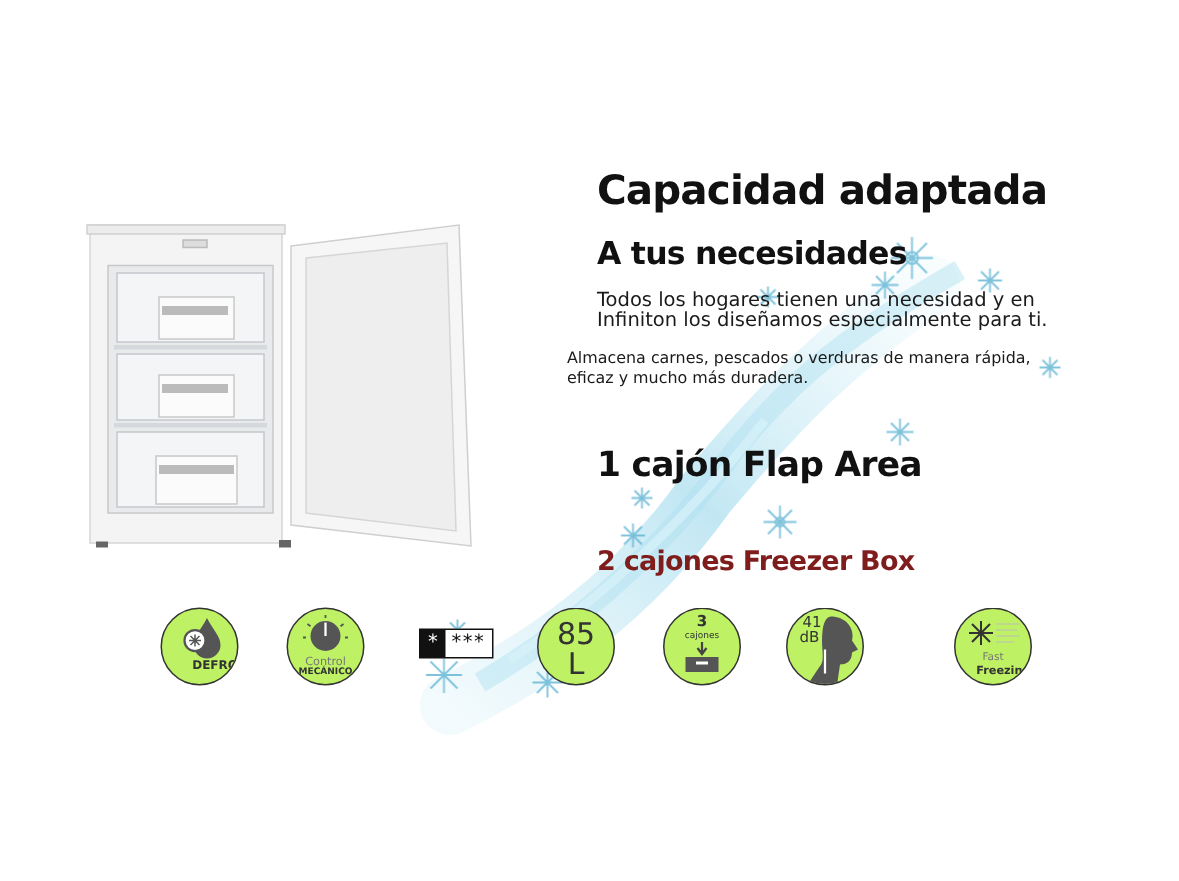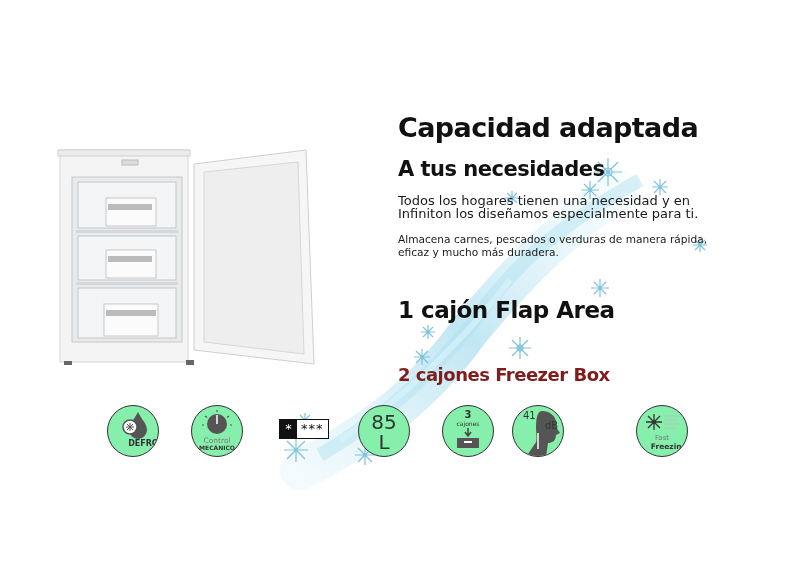--- a/index.html
+++ b/index.html
@@ -2,24 +2,24 @@
 <html><head>
 <meta charset="utf-8">
 <style>
   html, body { margin:0; padding:0; background:#ffffff; }
   body { width:786px; height:587px; position:relative; overflow:hidden; font-family:"DejaVu Sans", sans-serif; color:#111; }
   .swoosh { position:absolute; left:0; top:0; width:786px; height:587px; pointer-events:none; }
   .freezer { position:absolute; left:56px; top:142px; width:266px; height:228px; }
   .h1 { position:absolute; left:398px; top:112px; font-size:27px; font-weight:bold; letter-spacing:-0.6px; color:#111; white-space:nowrap; }
   .h2 { position:absolute; left:398px; top:157px; font-size:21px; font-weight:bold; letter-spacing:-0.5px; color:#111; white-space:nowrap; }
   .p1 { position:absolute; left:398px; top:194px; font-size:13px; line-height:13px; width:320px; color:#1a1a1a; }
-  .p2 { position:absolute; left:398px; top:233px; font-size:10.6px; line-height:13px; width:325px; color:#1a1a1a; }
+  .p2 { position:absolute; left:378px; top:233px; font-size:10.6px; line-height:13px; width:325px; color:#1a1a1a; }
   .f1 { position:absolute; left:398px; top:297px; font-size:23px; font-weight:bold; letter-spacing:-0.5px; color:#111; white-space:nowrap; }
   .f2 { position:absolute; left:398px; top:364px; font-size:18px; font-weight:bold; letter-spacing:-0.5px; color:#7f1d1d; white-space:nowrap; }
-  .icon-circle { position:absolute; width:52px; height:52px; border:1.6px solid #333; border-radius:50%; background:#86efac; box-sizing:border-box; overflow:hidden; }
+  .icon-circle { position:absolute; width:52px; height:52px; border:1.6px solid #333; border-radius:50%; background:#bef264; box-sizing:border-box; overflow:hidden; }
   .icon-lbl { position:absolute; left:0; width:100%; text-align:center; font-weight:bold; color:#333; }
   .stars { position:absolute; left:279px; top:419px; height:20px; display:flex; border:1.5px solid #111; box-sizing:border-box; background:#fff; }
   .stars .s1 { background:#111; color:#fff; width:17px; font-size:13px; text-align:center; line-height:17px; }
   .stars .s3 { color:#111; padding:0 4px; font-size:13px; line-height:17px; letter-spacing:1px; }
 </style>
 </head>
 <body>
 
 <svg class="swoosh" viewBox="0 0 786 587">
   <defs>
@@ -143,27 +143,27 @@
 <div class="icon-circle" style="left:442px;top:405px;">
   <div class="icon-lbl" style="top:3px;font-size:10px;">3</div>
   <div class="icon-lbl" style="top:14px;font-size:6px;font-weight:normal;">cajones</div>
   <svg width="52" height="24" viewBox="0 0 52 24" style="position:absolute;left:-1px;top:22px;">
     <path d="M26 0V7M23 4L26 8L29 4" stroke="#444" stroke-width="1.5" fill="none"></path>
     <path d="M15 10H37V20H15Z" fill="#555"></path>
     <rect x="22" y="13" width="8" height="2" fill="#fff"></rect>
   </svg>
 </div>
 
-<div class="icon-circle" style="left:512px;top:405px;">
+<div class="icon-circle" style="left:524px;top:405px;">
   <svg width="52" height="52" viewBox="0 0 52 52" style="position:absolute;left:-1px;top:-1px;">
     <path d="M30 6 C 40 6, 46 14, 44 22 L 48 28 L 44 30 C 44 36, 40 38, 36 38 L 34 52 L 14 52 L 22 40 C 26 36, 24 30, 24 22 C 24 12, 26 6, 30 6Z" fill="#555"></path>
     <line x1="26" y1="28" x2="26" y2="44" stroke="#fff" stroke-width="1.5"></line>
   </svg>
   <div style="position:absolute;left:10px;top:5px;font-size:10px;color:#333;line-height:10px;">41</div>
-  <div style="position:absolute;left:8px;top:15px;font-size:10px;color:#333;line-height:10px;margin-left:24px;">dB</div>
+  <div style="position:absolute;left:8px;top:15px;font-size:10px;color:#333;line-height:10px;">dB</div>
 </div>
 
 <div class="icon-circle" style="left:636px;top:405px;">
   <svg width="52" height="30" viewBox="0 0 52 30" style="position:absolute;left:-1px;top:2px;">
     <g stroke="#333" stroke-width="1.3">
         <path d="M10 14H26M18 6V22M12 8L24 20M12 20L24 8"></path>
       </g>
     <g stroke="#bbb" stroke-width="0.8">
         <path d="M28 8H44M28 12H42M28 16H44M28 20H40"></path>
       </g>

